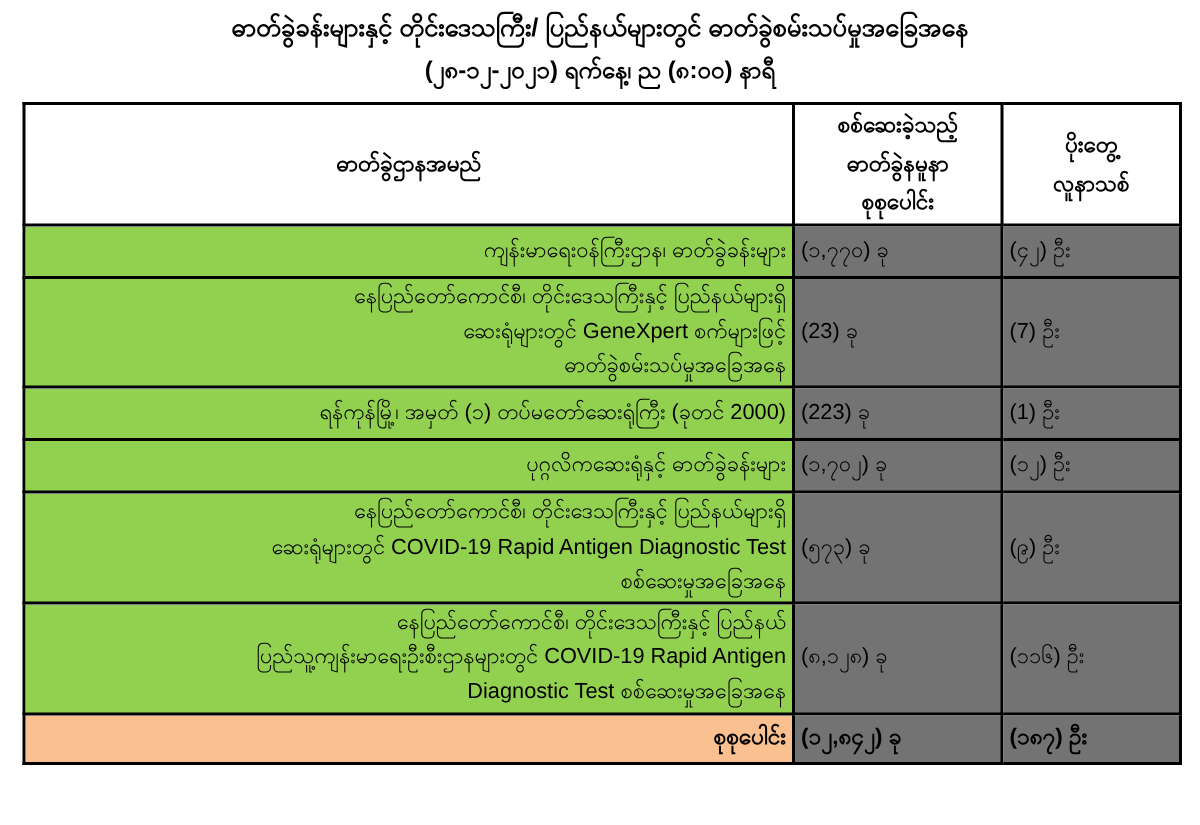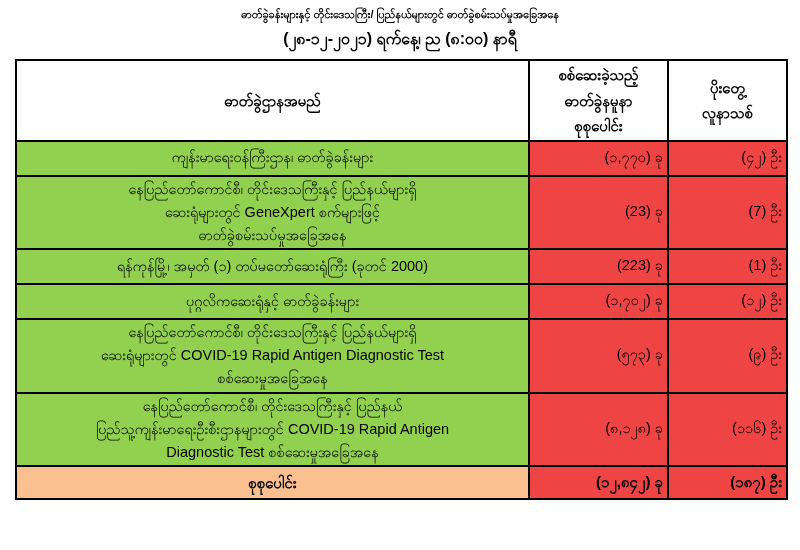--- a/index.html
+++ b/index.html
@@ -17,21 +17,21 @@
     height: 550px;
     position: relative;
     background: #ffffff;
   }
   .title-block {
     text-align: center;
     font-weight: bold;
   }
   .title-line1 {
     padding-top: 6px;
-    font-size: 11px;
+    font-size: 17px;
     line-height: 1.55;
   }
   .title-line2 {
     margin-top: 4px;
     font-size: 16px;
     line-height: 1.5;
   }
   table.report {
     border-collapse: collapse;
     table-layout: fixed;
@@ -49,30 +49,30 @@
   col.c3 { width: 119px; }
   th.hdr {
     font-weight: bold;
     font-size: 15px;
     text-align: center;
     white-space: pre-line;
     line-height: 1.7;
     background: #ffffff;
   }
   td.name-cell {
-    text-align: center;
+    text-align: right;
     font-size: 14.5px;
     line-height: 1.6;
     white-space: pre-line;
   }
   td.num-cell {
-    text-align: right;
+    text-align: left;
     font-size: 14.5px;
     padding-right: 12px;
-    background: #ef4444;
+    background: #737373;
     white-space: nowrap;
   }
   .green { background: #92D050; }
   .orange { background: #FAC090; }
   tr.total-row td.name-cell { font-weight: bold; font-size: 15px; }
   tr.total-row td.num-cell  { font-weight: bold; font-size: 15px; }
   tr.h-header { height: 80px; }
   tr.h-1 { height: 35px; }
   tr.h-3 { height: 71px; }
   tr.h-total { height: 33px; }

